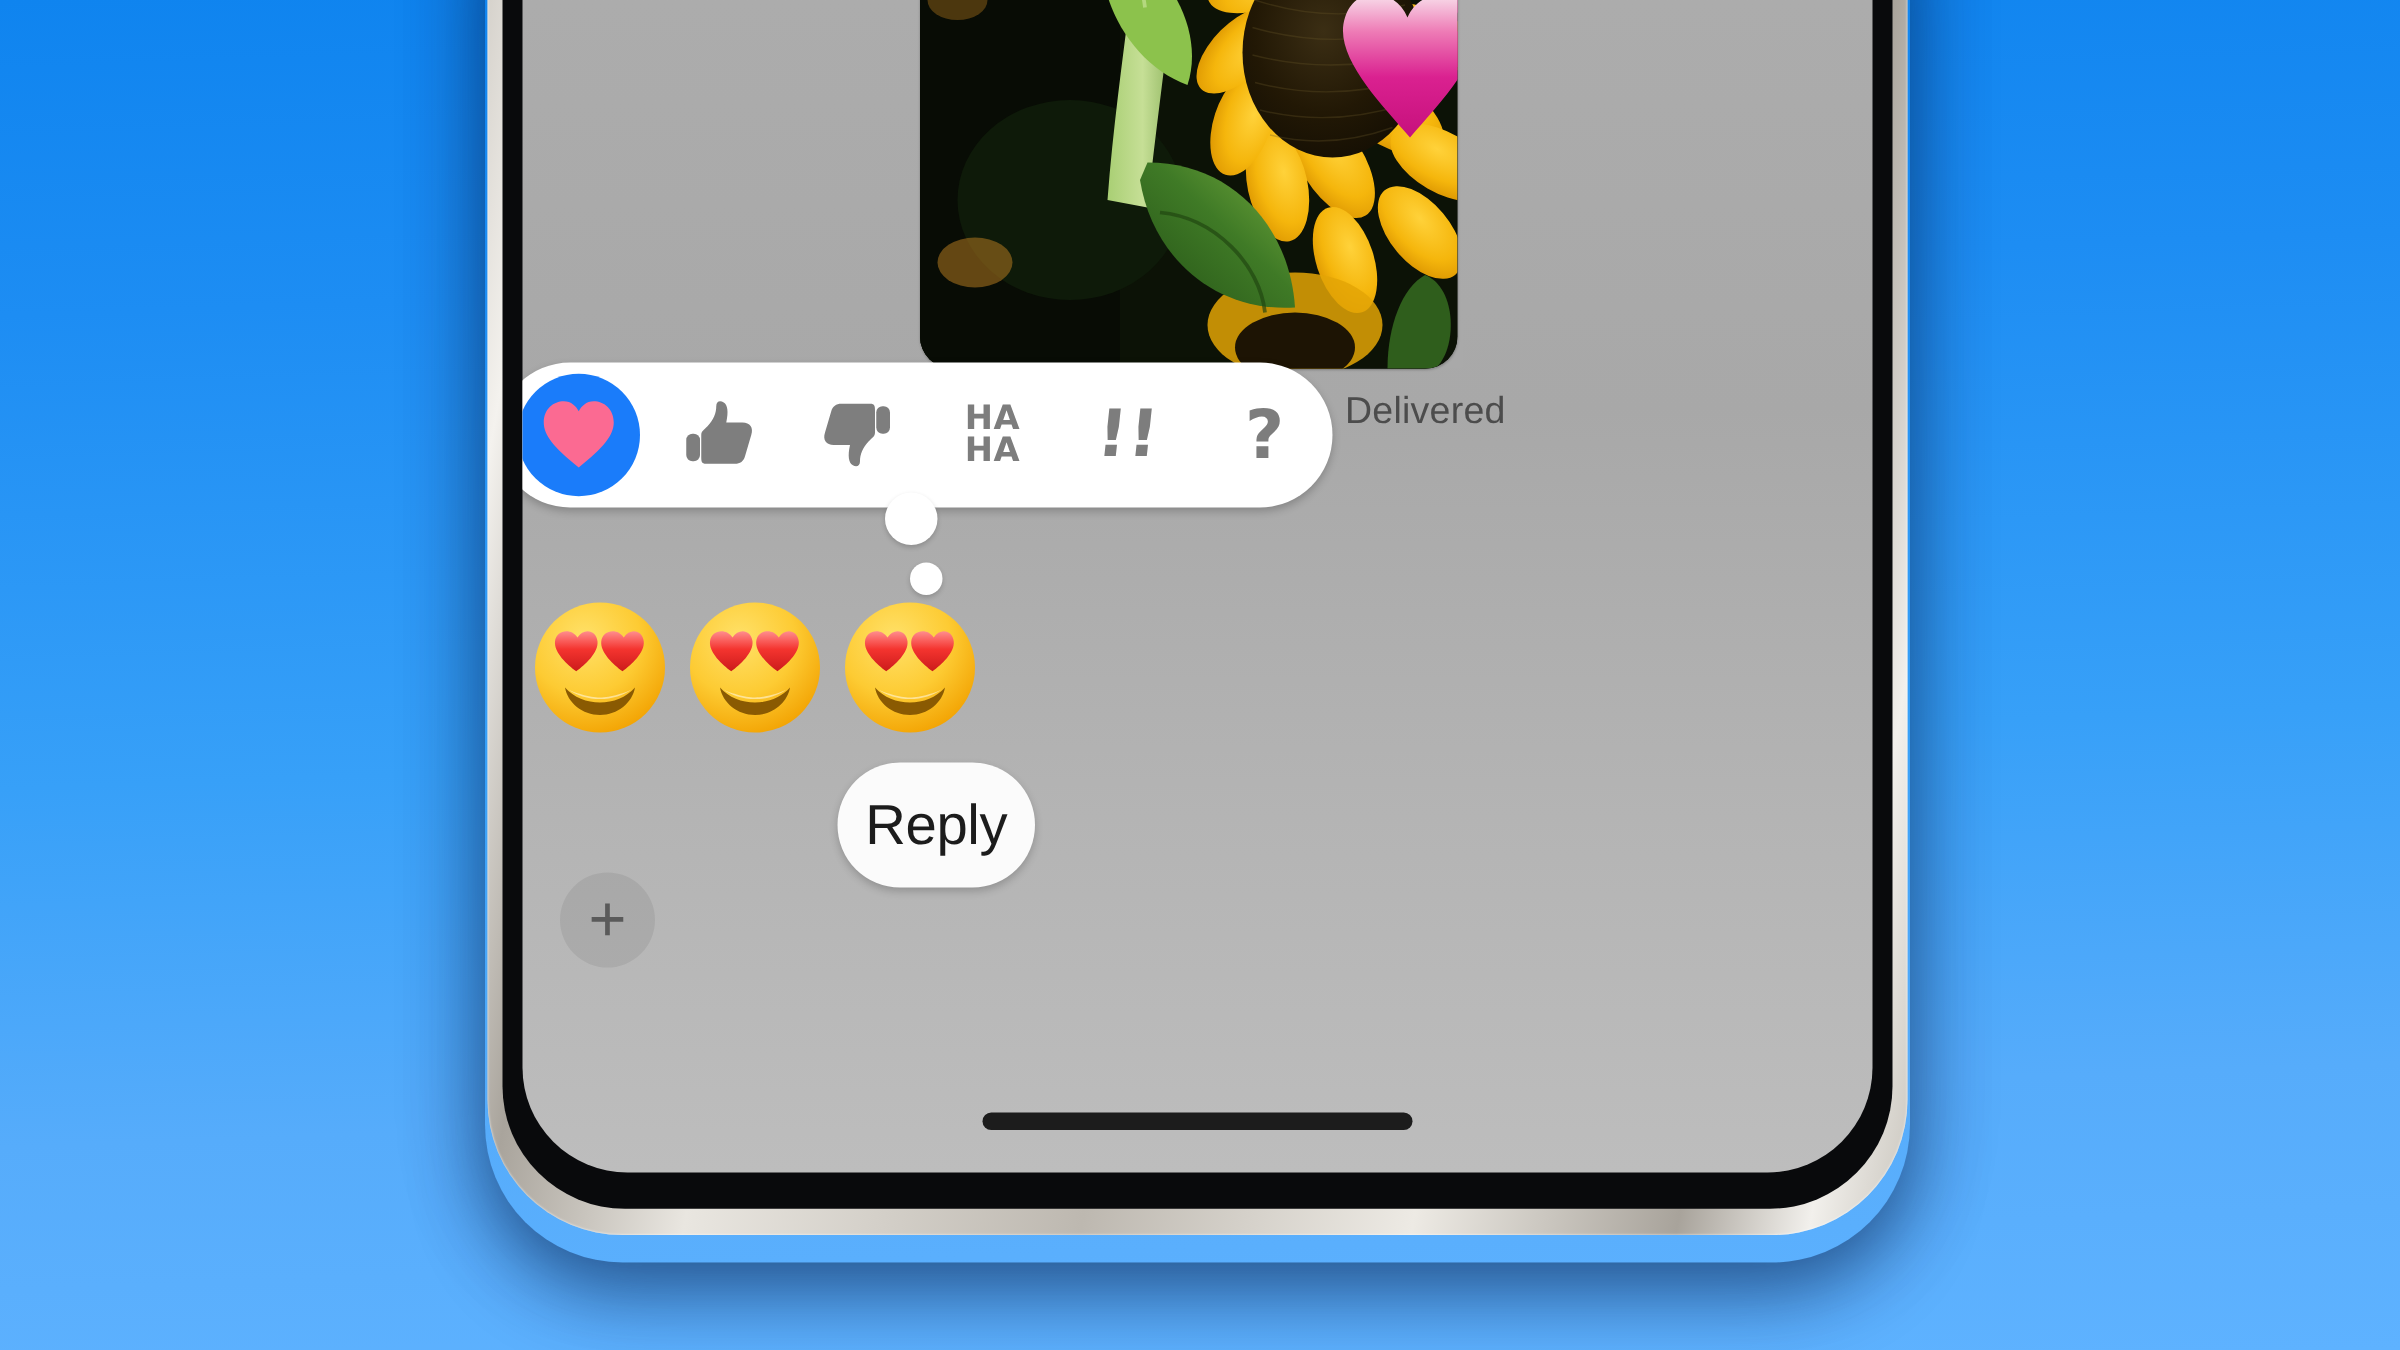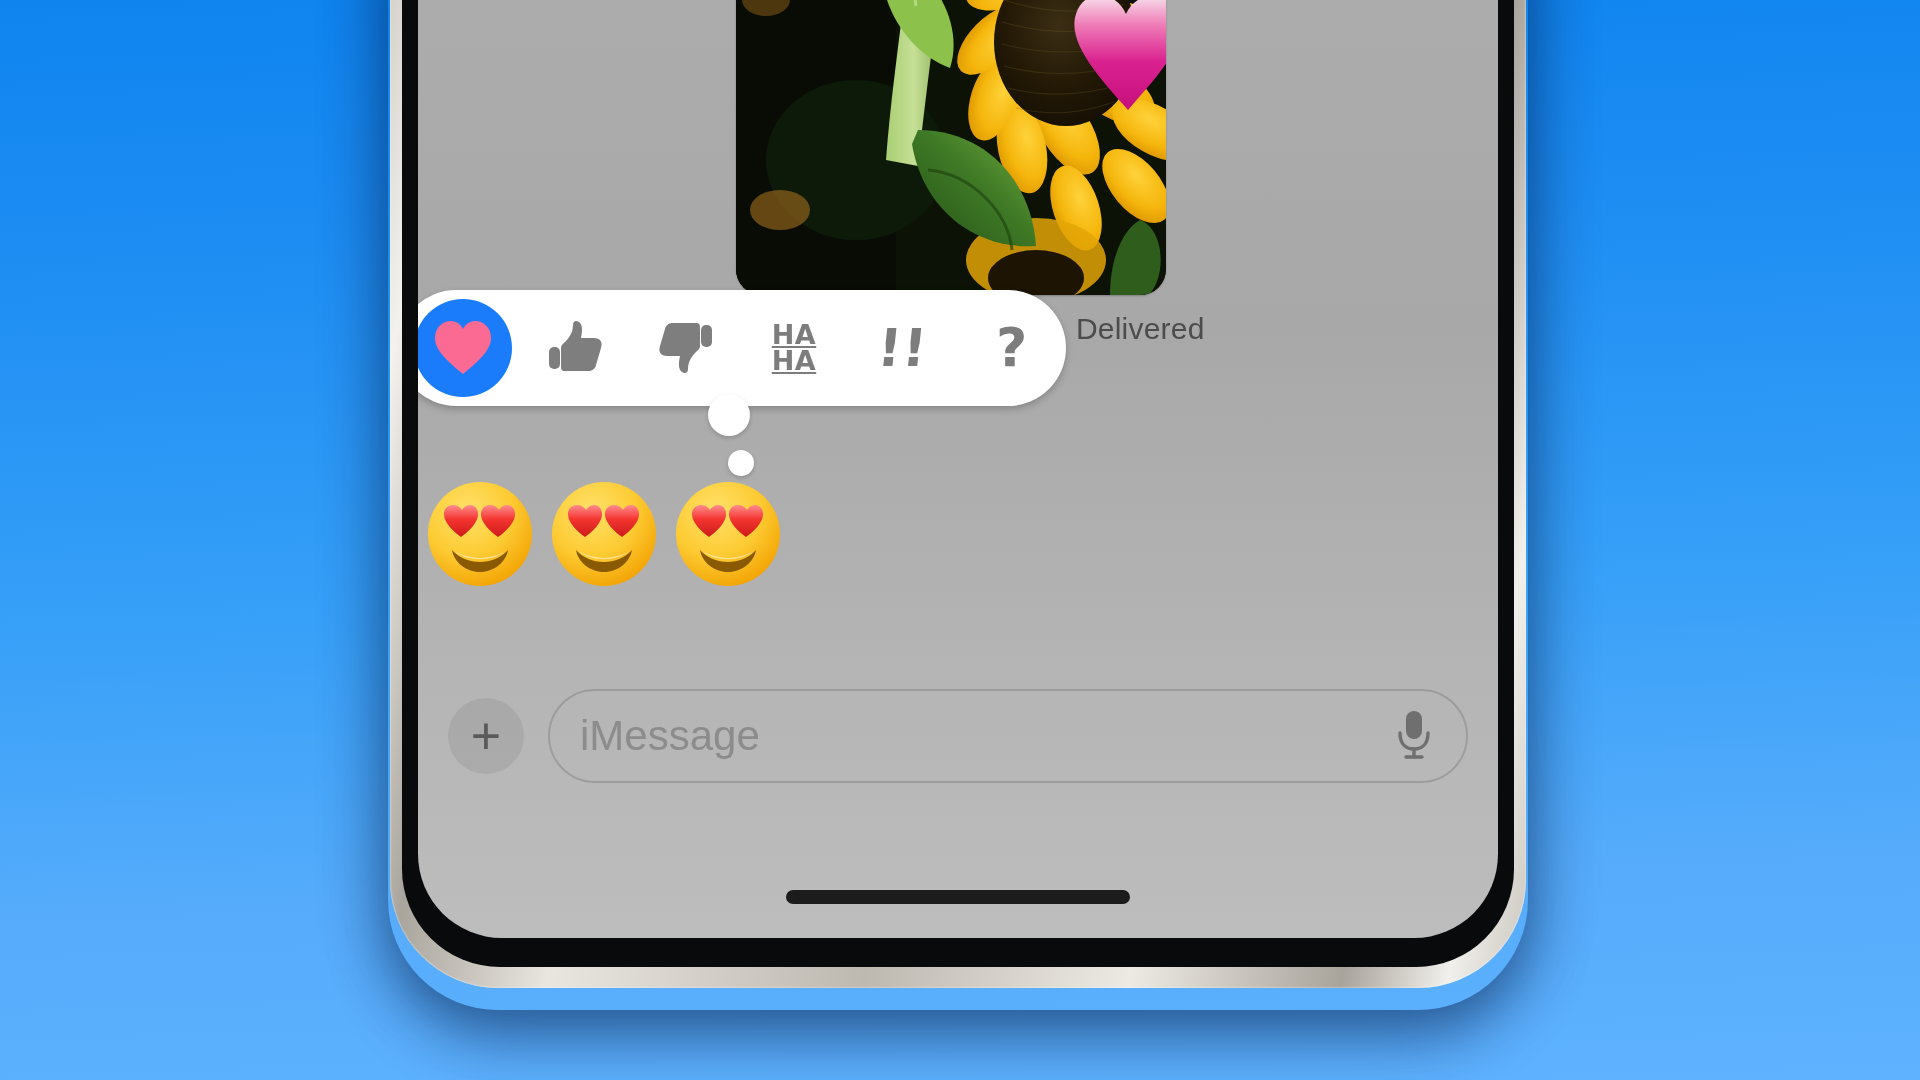--- a/index.html
+++ b/index.html
@@ -150,21 +150,20 @@
     text-align: center;
     user-select: none;
   }
   .tb-haha {
     font-size: 27px;
     line-height: 26px;
     letter-spacing: .5px;
     color: #7d7d7d;
     font-family: "DejaVu Sans", sans-serif;
     font-weight: 900;
-    text-decoration: underline;
   }
   .tb-bang {
     font-size: 52px;
     line-height: 52px;
     color: #7d7d7d;
     font-family: "DejaVu Sans", sans-serif;
     font-weight: 900;
     transform: skewX(-6deg);
     letter-spacing: 1px;
   }
@@ -504,39 +503,29 @@
           <circle cx="54" cy="54" r="52" fill="url(#faceG1)"></circle>
           <path d="M36 30 C 41 22, 51 24, 52 33 C 53 42, 42 52, 35 57 C 28 52, 17 42, 18 33 C 19 24, 31 22, 36 30 Z" fill="url(#eyeHeart1)"></path>
           <path d="M73 30 C 78 22, 88 24, 89 33 C 90 42, 79 52, 72 57 C 65 52, 54 42, 55 33 C 56 24, 68 22, 73 30 Z" fill="url(#eyeHeart1)"></path>
           <path d="M26 70 C 40 86, 68 86, 82 70 C 80 82, 68 92, 54 92 C 40 92, 28 82, 26 70 Z" fill="#8a5a02"></path>
           <path d="M28 71 C 42 82, 66 82, 80 71 C 76 74, 62 78, 54 78 C 46 78, 32 74, 28 71 Z" fill="#fff" opacity=".5"></path>
         </svg>
       </div>
 
     </div>
 
+    <div id="reply-button">
+      <span id="reply-label">Reply</span>
+    </div>
 
     <div id="input-bar">
 
       <div id="plus-button">
         <span>+</span>
       </div>
 
-      <div id="message-field">
-        <span id="message-placeholder">iMessage</span>
-        <span>
-          <svg width="44" height="56" viewBox="0 0 44 56">
-            <g fill="none" stroke="#6f6f6f" stroke-width="3.4" stroke-linecap="round">
-              <rect x="14" y="5" width="16" height="28" rx="8" fill="#6f6f6f" stroke="none"></rect>
-              <path d="M8 27 C 8 38, 14 43, 22 43 C 30 43, 36 38, 36 27"></path>
-              <path d="M22 43 L 22 51"></path>
-              <path d="M14 51 L 30 51"></path>
-            </g>
-          </svg>
-        </span>
-      </div>
 
     </div>
 
     <div id="home-indicator"></div>
 
   </div>
 </div>
 
 </body></html>

